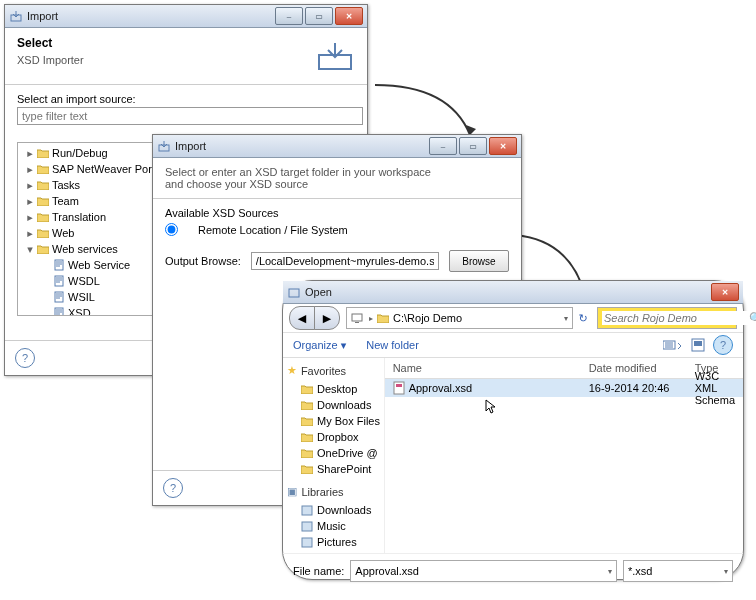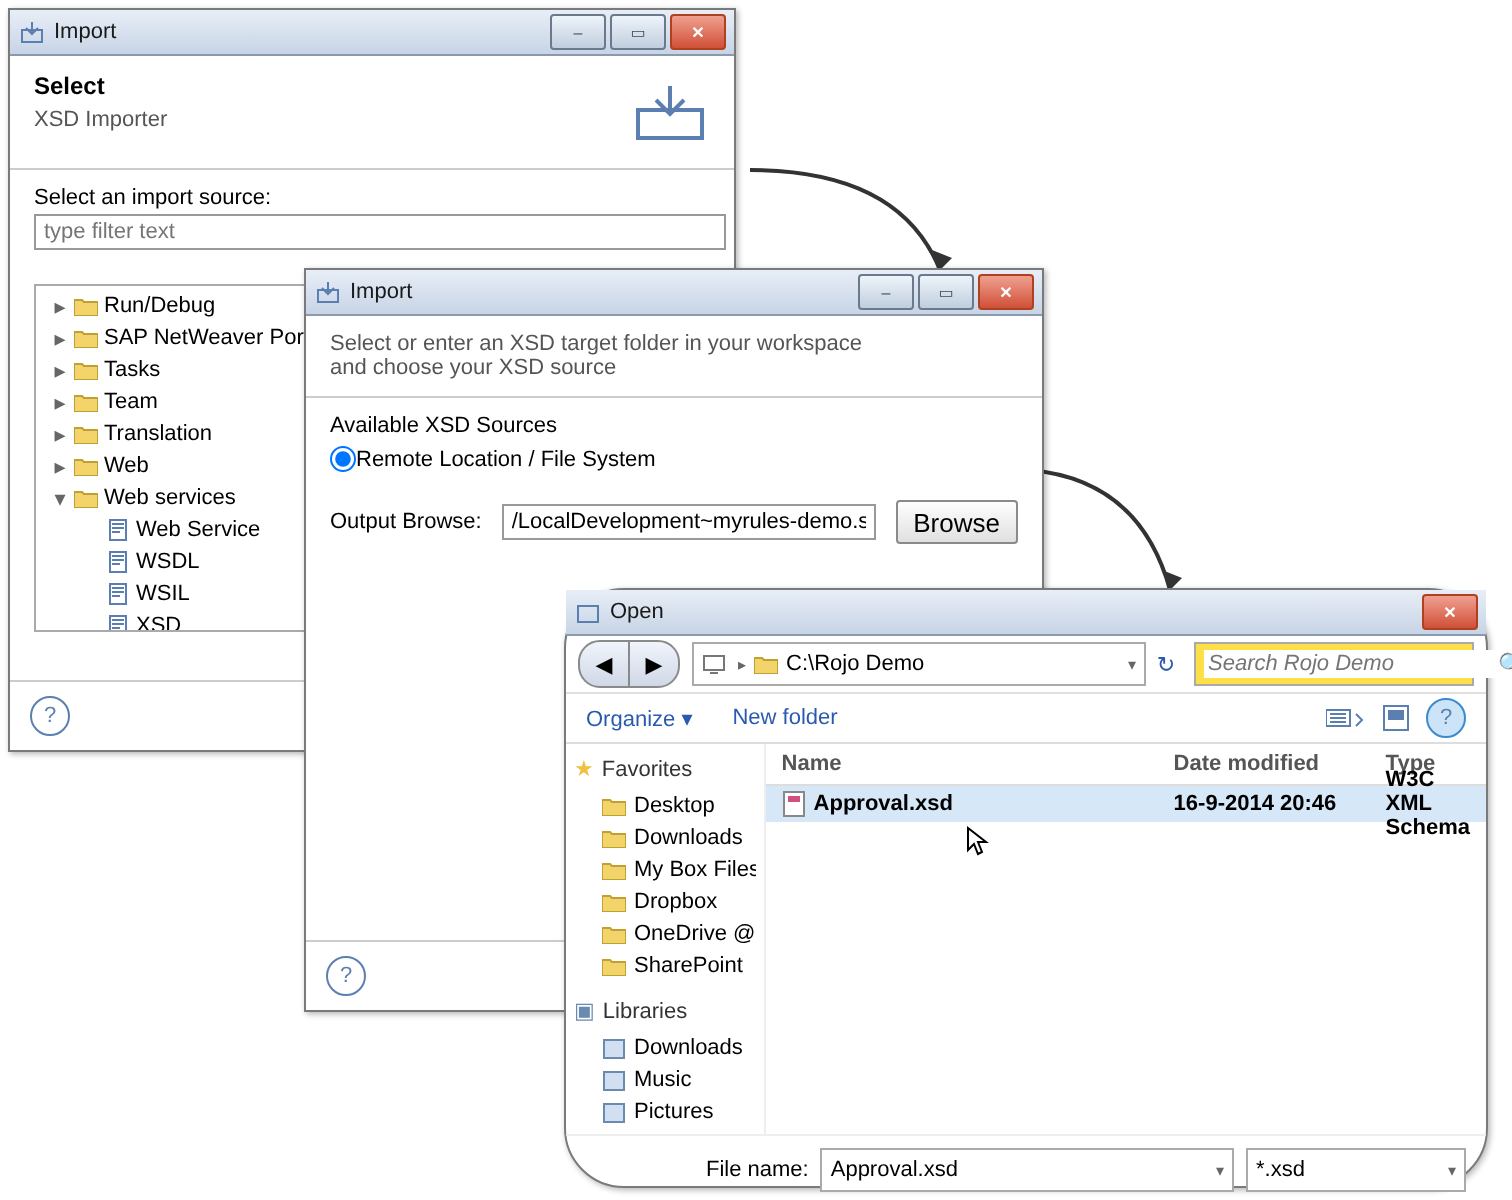--- a/index.html
+++ b/index.html
@@ -15,41 +15,41 @@
 .banner h3 { margin:0 0 4px; font-size:12px; font-weight:bold; }
 .banner .sub { color:#555; font-size:11px; }
 .bigico { width:40px; height:40px; display:flex; align-items:center; justify-content:center; color:#5a7fb0; }
 .content { padding:8px 12px; }
 input.txt { border:1px solid #999; padding:2px 4px; font-size:11px; font-family:inherit; }
 .tree { border:1px solid #aaa; max-height:168px; overflow:auto; padding:2px; }
 .tree .nd { display:flex; align-items:center; height:16px; white-space:nowrap; }
 .tree .tw { width:12px; color:#666; display:inline-block; text-align:center; cursor:pointer; }
 .tree .fi { width:14px; height:14px; display:inline-flex; align-items:center; justify-content:center; margin-right:2px; }
 .bb { height:34px; border-top:1px solid #ccc; display:flex; align-items:center; justify-content:space-between; padding:0 10px; position:absolute; bottom:0; left:0; right:0; }
-.btn { min-width:60px; height:22px; border:1px solid #8a8a8a; border-radius:2px; background:linear-gradient(#fefefe,#e0e0e0); font-size:13px; font-family:inherit; cursor:pointer; padding:0 8px; }
+.btn { min-width:60px; height:22px; border:1px solid #8a8a8a; border-radius:2px; background:linear-gradient(#fefefe,#e0e0e0); font-size:10px; font-family:inherit; cursor:pointer; padding:0 8px; }
 .help { width:18px; height:18px; border:1px solid #5a7fb0; border-radius:50%; display:flex; align-items:center; justify-content:center; color:#5a7fb0; cursor:pointer; }
-.radio { display:flex; align-items:center; gap:0; margin-top:4px; }
+.radio { display:flex; align-items:center; gap:20px; margin-top:4px; }
 .radio input { margin:0; }
 .fld { display:flex; align-items:center; gap:10px; margin-top:14px; }
 .gb { display:flex; margin-right:6px; }
 .nbtn { width:24px; height:22px; border:1px solid #8a8a8a; background:linear-gradient(#f0f4fb,#d0d8e6); border-radius:11px; display:flex; align-items:center; justify-content:center; cursor:pointer; }
 .nbtn:first-child { border-top-right-radius:0; border-bottom-right-radius:0; }
 .nbtn:last-child { border-top-left-radius:0; border-bottom-left-radius:0; margin-left:-1px; }
 .crumb { flex:1; height:20px; border:1px solid #aaa; background:#fff; display:flex; align-items:center; padding:0 4px; gap:4px; }
 .crumb .dd { color:#666; font-size:8px; }
 .sbox { width:130px; height:20px; border:1px solid #aaa; background:#fde047; display:flex; align-items:center; padding:0 4px; margin-left:4px; }
 .sbox input { border:none; outline:none; flex:1; font-size:11px; font-style:italic; color:#888; font-family:inherit; }
 .toolbar { height:24px; border-bottom:1px solid #ddd; display:flex; align-items:center; padding:0 10px; gap:20px; }
 .toolbar a { color:#2a5ab0; cursor:pointer; }
 .toolbar .rt { margin-left:auto; display:flex; gap:8px; align-items:center; }
 .fpanel { display:flex; height:195px; }
 .nav { width:100px; border-right:1px solid #eee; padding:4px; overflow:hidden; }
 .nav .grp { font-size:11px; color:#333; margin:2px 0 4px; display:flex; align-items:center; gap:4px; }
 .nav .it { display:flex; align-items:center; gap:4px; height:16px; padding-left:14px; font-size:11px; cursor:pointer; white-space:nowrap; overflow:hidden; }
-.list { flex:1;font-weight:bold; }
+.list { flex:1; }
 .list .hdr { display:flex; height:20px; border-bottom:1px solid #ddd; align-items:center; color:#555; }
 .list .hdr div { padding:0 8px; }
 .list .row { display:flex; height:18px; align-items:center; }
 .list .row.sel { background:#d6e7f7; }
 .list .row div { padding:0 8px; }
 .fnbar { padding:6px 10px; border-top:1px solid #eee; }
 .fnrow { display:flex; align-items:center; gap:6px; margin-bottom:6px; }
 .combo { flex:1; height:20px; border:1px solid #aaa; display:flex; align-items:center; padding:0 4px; background:#fff; }
 .combo.sm { flex:none; width:100px; }
 .arrow { position:absolute; pointer-events:none; }
@@ -240,21 +240,21 @@
       <input class="txt" style="flex: 1 1 0%;" value="/LocalDevelopment~myrules-demo.sap.com/src/wsdl">
       <button class="btn">Browse</button>
     </div>
   </div>
   <div class="bb">
     <span class="help">?</span>
     <button class="btn" style="position:relative; left:50px;">&lt; Bac</button>
   </div>
 </div>
 
-<div class="win" style="left:282px; top:294px; width:460px; height:298px;border-radius:30px;">
+<div class="win" style="left:282px; top:280px; width:460px; height:298px;border-radius:30px;">
   <div class="tbar">
     <span class="ico">
       <svg width="12" height="12">
           <rect x="1" y="3" width="10" height="8" fill="none" stroke="#5a7fb0"></rect>
         </svg>
     </span>
     <span class="ttl">Open</span>
     <div class="wbtns">
       <div class="wbtn cl">✕</div>
     </div>
@@ -414,21 +414,21 @@
       </div>
       <div style="position:relative; left:100px; top:2px; width:12px; height:16px;">
         <svg width="12" height="16">
             <path d="M1 1 l0 11 l3 -3 l2 5 l2 -1 l-2 -5 l4 0 z" fill="#fff" stroke="#000"></path>
           </svg>
       </div>
     </div>
   </div>
   <div class="fnbar">
     <div class="fnrow">
-      <span style="margin-left:60px;">File name:</span>
+      <span style="">File name:</span>
       <div class="combo">
           <span>Approval.xsd</span>
           <span style="margin-left:auto; font-size:8px; color:#666;">▾</span>
         </div>
       <div class="combo sm">
           <span>*.xsd</span>
           <span style="margin-left:auto; font-size:8px; color:#666;">▾</span>
         </div>
     </div>
 

